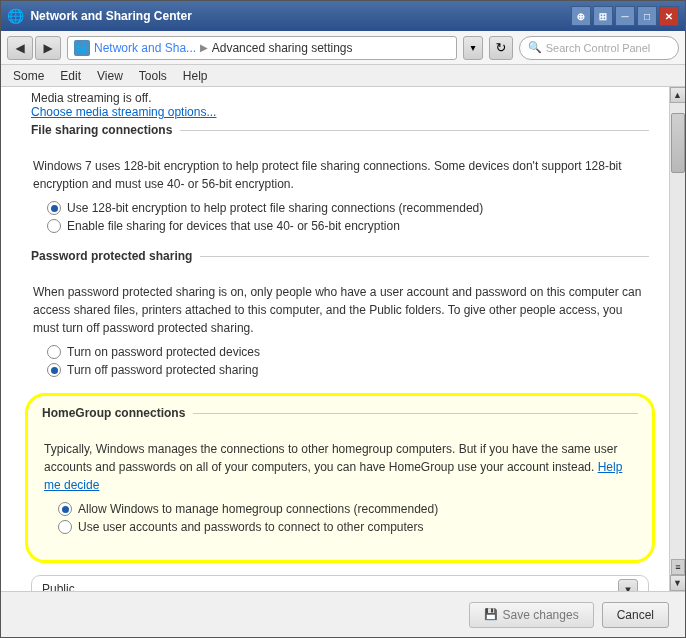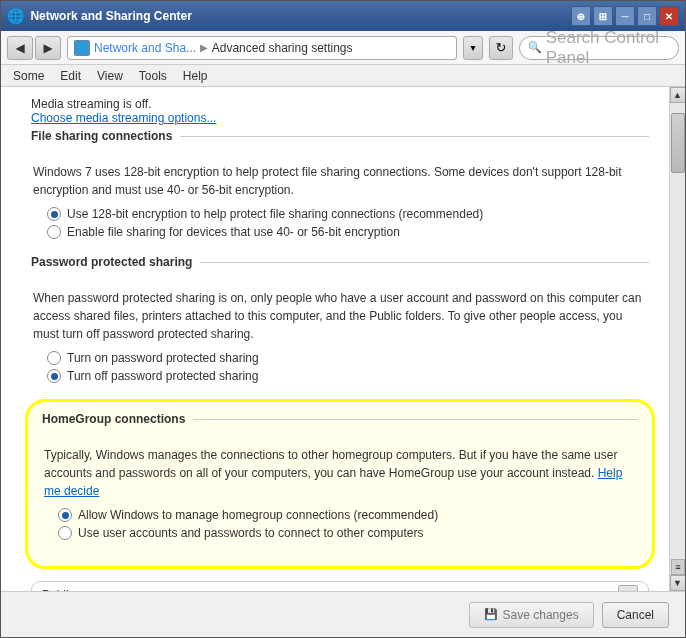--- a/index.html
+++ b/index.html
@@ -227,21 +227,21 @@
       height: 60px;
       background: linear-gradient(to bottom, #d0d0d0, #b8b8b8);
       border: 1px solid #999;
       border-radius: 2px;
       top: 10px;
       left: 1px;
     }
 
     
     .content-scroll {
-      padding: 10px 20px 10px 30px;
+      padding: 4px 20px 10px 30px;
     }
 
     .section {
       margin-bottom: 16px;
     }
 
     .section-title {
       font-size: 12px;
       font-weight: bold;
       color: #333;
@@ -432,21 +432,21 @@
       <span class="breadcrumb-current">Advanced sharing settings</span>
     </div>
     <div class="address-dropdown">
       <span>▾</span>
     </div>
     <div class="refresh-btn">
       <span>↻</span>
     </div>
     <div class="search-bar">
       <span style="font-size:11px;">🔍</span>
-      <span style="color:#aaa; font-size:17px;">Search Control Panel</span>
+      <span style="color:#aaa; font-size:11px;">Search Control Panel</span>
     </div>
   </div>
 
   <div class="menu-bar">
     <div class="menu-item">
         <span>Some</span>
       </div>
     <div class="menu-item">
         <span>Edit</span>
       </div>
@@ -481,21 +481,21 @@
             <div class="radio-btn"></div>
             <span class="radio-label">Enable file sharing for devices that use 40- or 56-bit encryption</span>
           </div>
         </div>
 
         <div class="section">
           <div class="section-title">Password protected sharing</div>
           <div class="section-desc">When password protected sharing is on, only people who have a user account and password on this computer can access shared files, printers attached to this computer, and the Public folders. To give other people access, you must turn off password protected sharing.</div>
           <div class="radio-option">
             <div class="radio-btn"></div>
-            <span class="radio-label">Turn on password protected sharing</span>
+            <span class="radio-label">Turn on password protected devices</span>
           </div>
           <div class="radio-option">
             <div class="radio-btn selected"></div>
             <span class="radio-label">Turn off password protected sharing</span>
           </div>
         </div>
 
         <div class="highlighted-section">
           <div class="section">
             <div class="section-title">HomeGroup connections</div>

